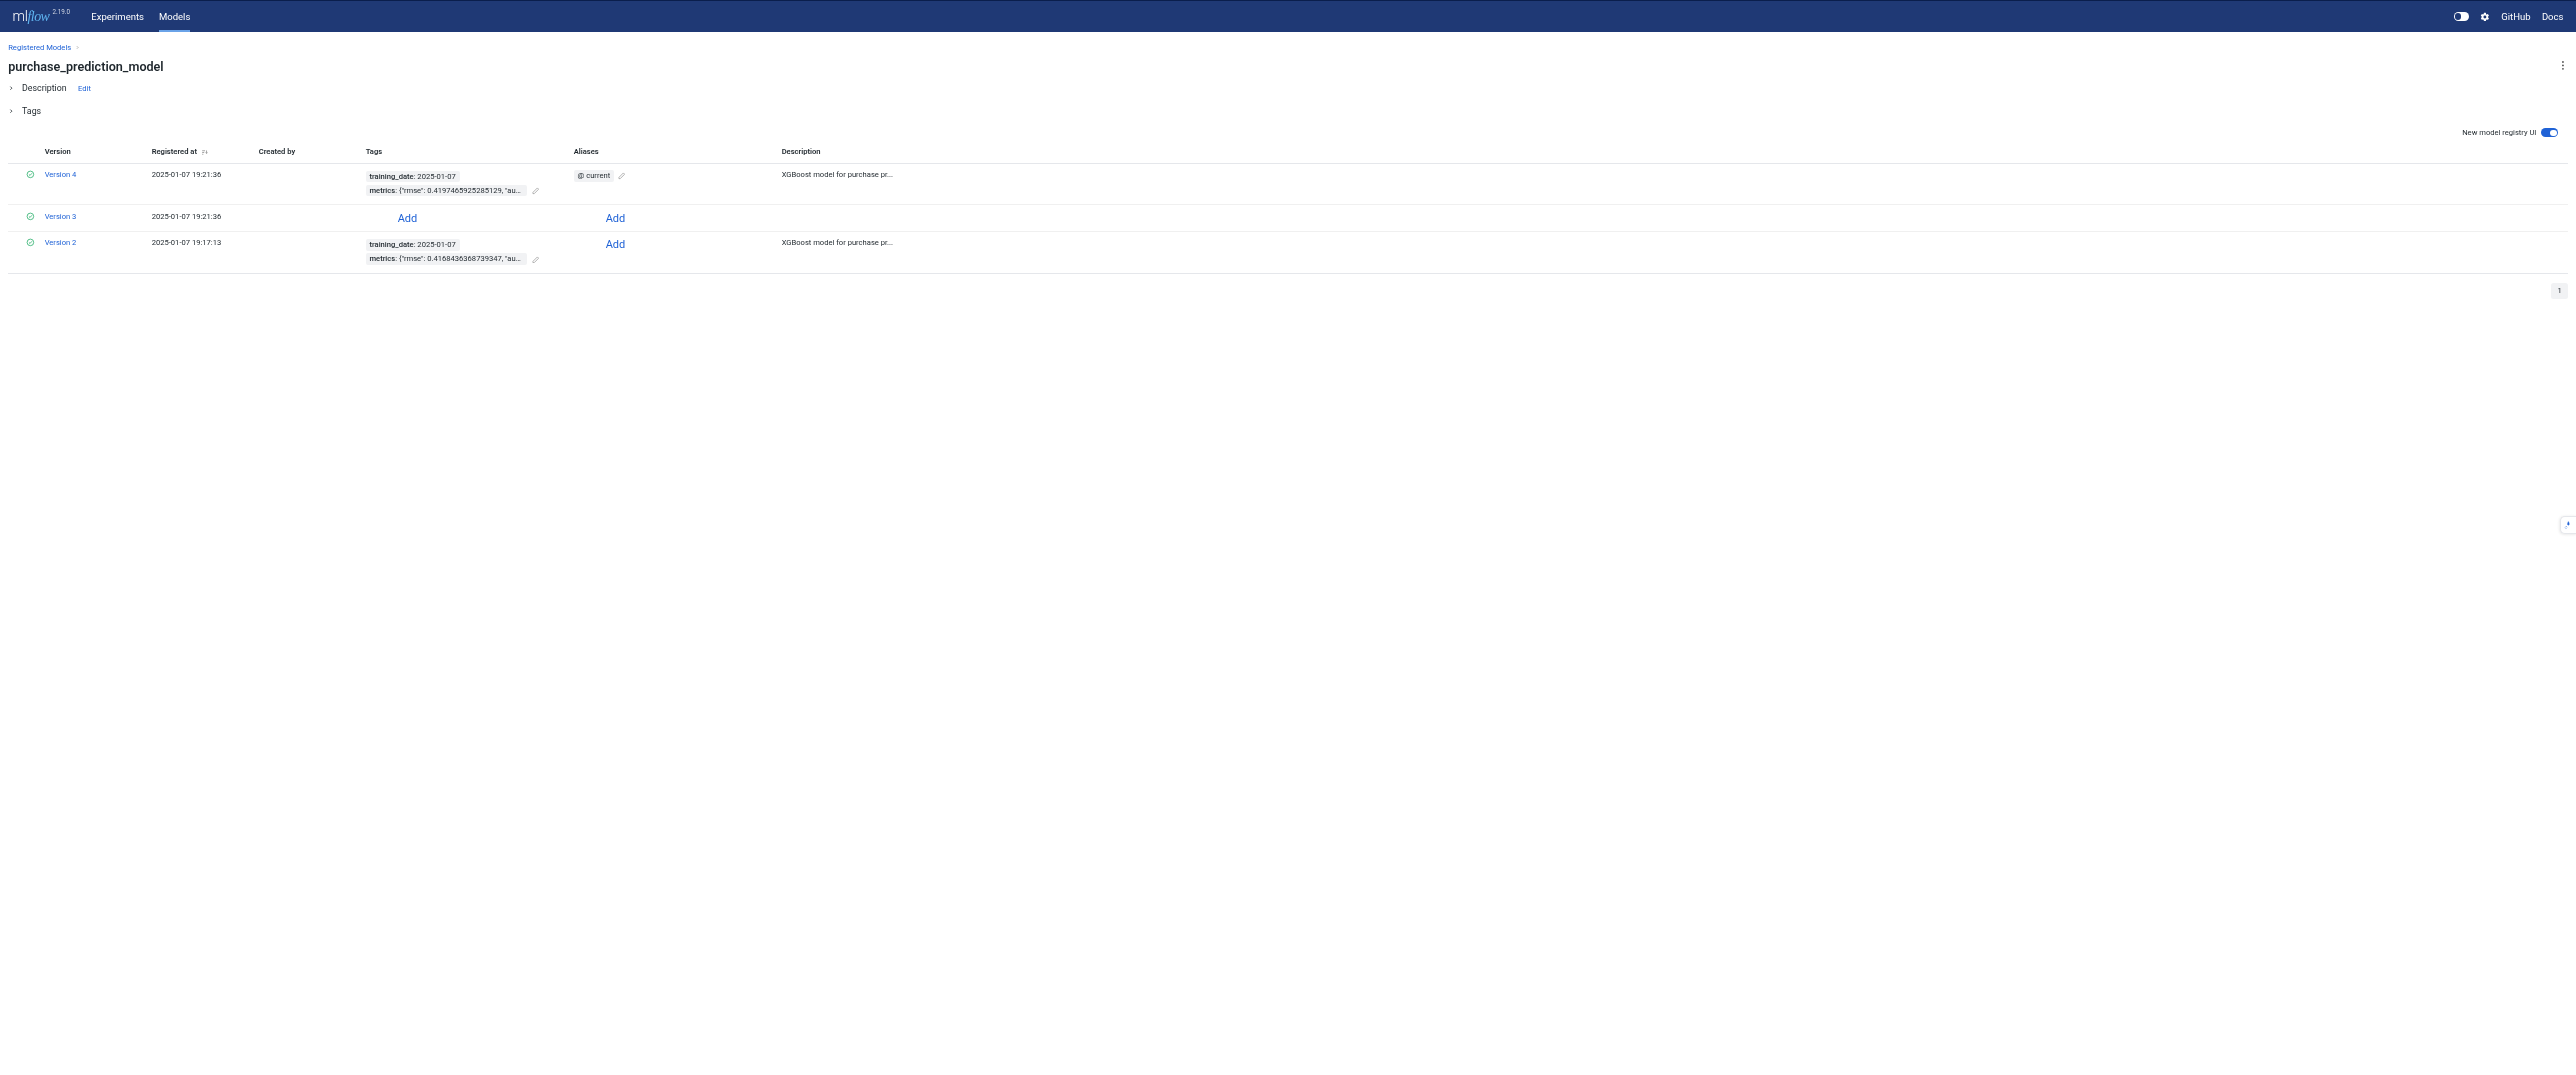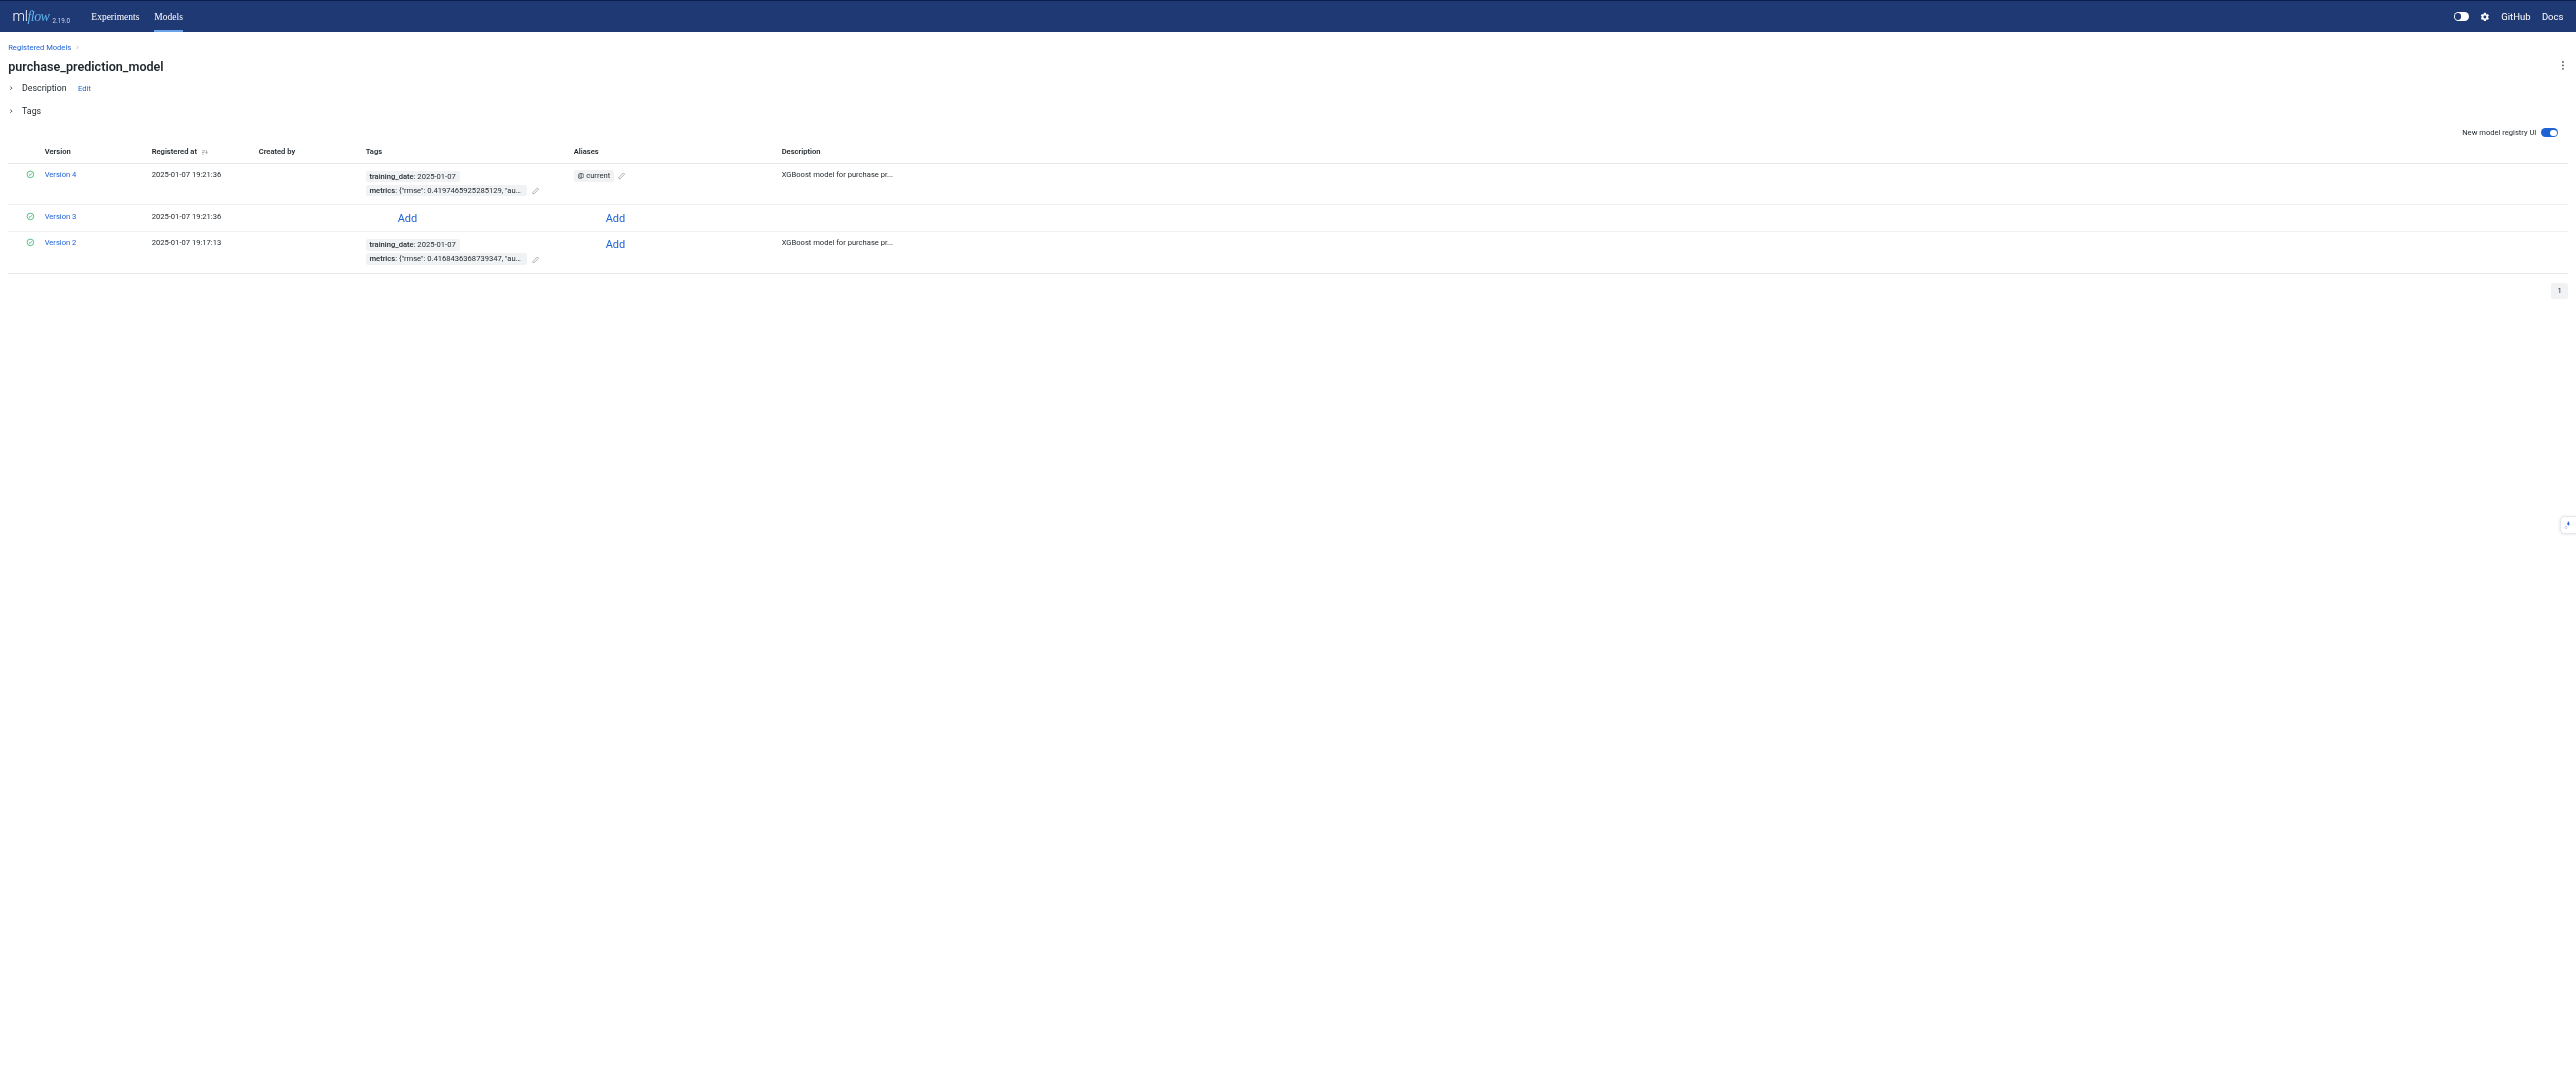--- a/index.html
+++ b/index.html
@@ -1,24 +1,24 @@
 <!DOCTYPE html>
 <html style="font-size:10px"><head>
 <meta charset="utf-8">
 <style>
   * { box-sizing: border-box; margin: 0; padding: 0; }
   body { font-family: -apple-system, BlinkMacSystemFont, "Segoe UI", Roboto, "Helvetica Neue", Arial, sans-serif; font-size: 8.2px; color: #1f272d; background: #fff; }
   
   .header { background: #1f3975; height: 32px; display: flex; align-items: center; padding: 0 12.6px; color: #fff; border-top: 1.3px solid #0a1e4c; }
-  .logo { display: flex; align-items: flex-end; margin-right: 21.4px; }
+  .logo { display: flex; align-items: flex-start; margin-right: 21.4px; }
   .logo-text { font-size: 14px; font-weight: 300; color: #fff; letter-spacing: -0.3px; }
   .logo-flow { font-style: italic; color: #5fb4f0; font-weight: 400; font-family: Georgia, serif; letter-spacing: -0.6px; }
   .logo-version { font-size: 6.3px; color: #d3d8e5; margin-left: 3.2px; }
   .nav { display: flex; gap: 15px; height: 100%; align-items: center; }
-  .nav-item { color: #fff; font-size: 9.5px; cursor: pointer; height: 100%; display: flex; align-items: center; position: relative; font-family: Liberation Serif, serif; }
+  .nav-item { color: #fff; font-size: 9.5px; cursor: pointer; height: 100%; display: flex; align-items: center; position: relative; }
   .nav-item.active::after { content: ""; position: absolute; bottom: 0; left: 0; right: 0; height: 1.9px; background: #6aa3e8; }
   .header-right { margin-left: auto; display: flex; align-items: center; gap: 11.3px; }
   .small-toggle { width: 15px; height: 8.8px; background: #fff; border-radius: 4.4px; position: relative; cursor: pointer; }
   .small-toggle::after { content: ""; width: 6.3px; height: 6.3px; background: #1f3975; border-radius: 50%; position: absolute; top: 1.3px; left: 1.3px; }
   .gear-icon svg { width: 10px; height: 10px; fill: #fff; display:block; }
   .header-link { color: #fff; font-size: 9.5px; cursor: pointer; }
   
   .content { padding: 11.3px 8.2px 12.6px 8.2px; }
   .breadcrumb { display: flex; align-items: center; gap: 3.8px; font-size: 7.6px; margin-bottom: 6.3px; }
   .breadcrumb a { color: #1f62d6; text-decoration: none; }

